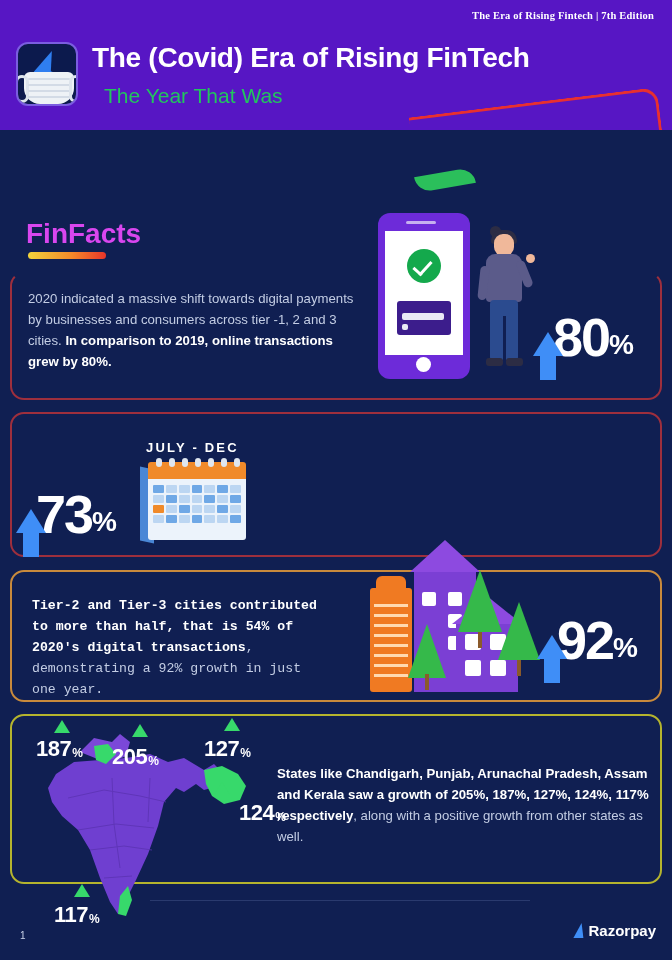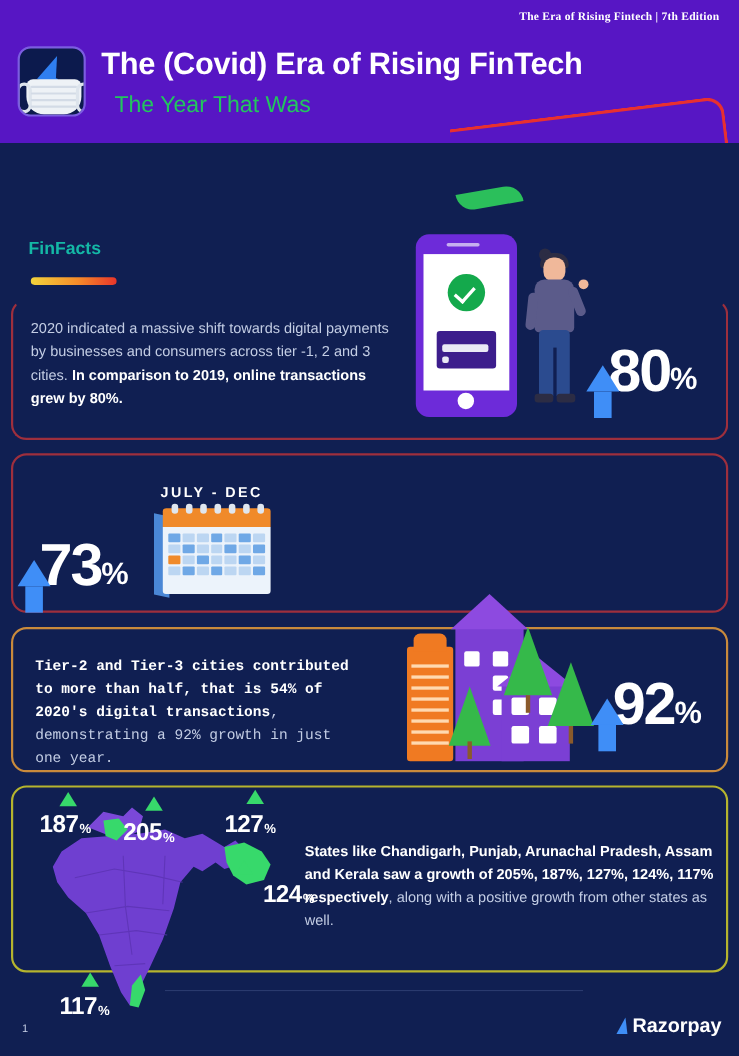--- a/index.html
+++ b/index.html
@@ -86,21 +86,21 @@
     width: 250px; height: 70px;
     border-top: 3px solid #e83030;
     border-right: 3px solid #e83030;
     border-radius: 0 16px 0 0;
     transform: rotate(-7deg);
   }
 
   
   .finfacts {
     position: absolute; left: 26px; top: 218px;
-    font-size: 16px; font-weight: bold; color: #14b8a6;
+    font-size: 28px; font-weight: bold; color: #d946ef;
   }
   .finfacts-rule {
     position: absolute; left: 28px; top: 252px;
     width: 78px; height: 7px; border-radius: 4px;
     background: linear-gradient(90deg, #f2d33c 0%, #f58b2a 55%, #e8352a 100%);
   }
 
   
   .card {
     position: absolute;
@@ -349,21 +349,21 @@
   .footer-sub {
     position: absolute; left: 0; top: 926px; width: 672px;
     text-align: center; font-size: 8px; color: #aab6d4;
   }
   .page-num {
     position: absolute; left: 20px; top: 930px;
     font-size: 10px; color: #c9d2e8;
   }
   .razorpay {
     position: absolute; right: 16px; top: 922px;
-    font-size: 18px; font-weight: bold; color: #ffffff;
+    font-size: 15px; font-weight: bold; color: #ffffff;
     display: flex; align-items: center;
   }
   .rzp-mark {
     width: 0; height: 0; margin-right: 3px;
     border-left: 5px solid transparent;
     border-right: 5px solid transparent;
     border-bottom: 15px solid #3f8ef7;
     transform: skewX(-12deg);
   }
   .footer-rule {

